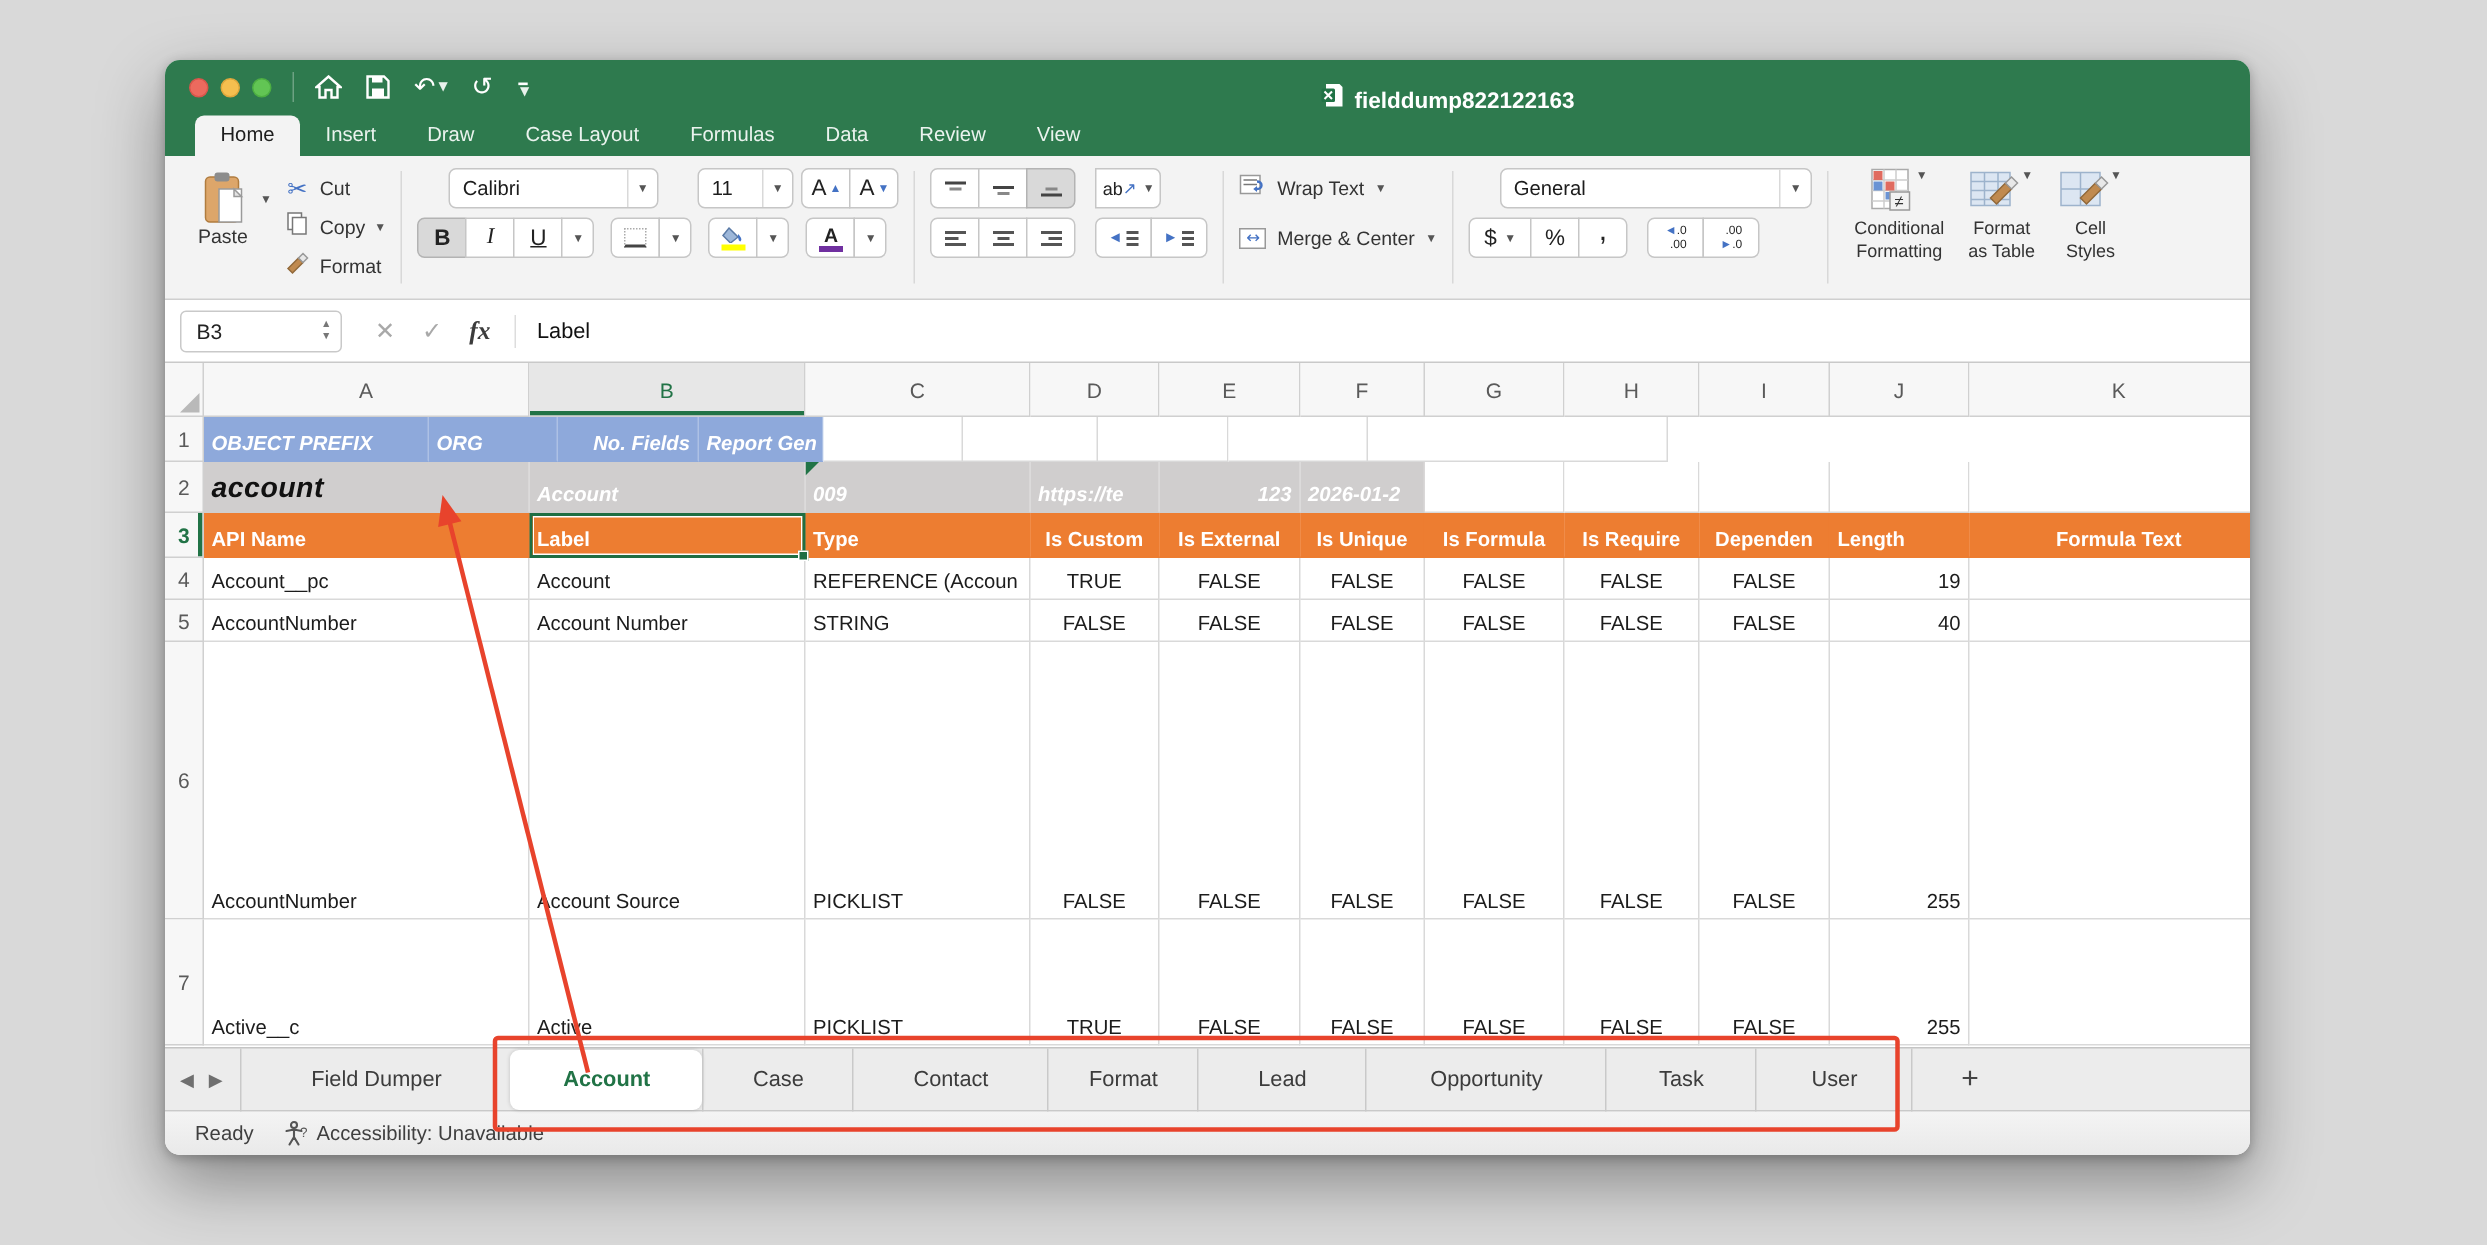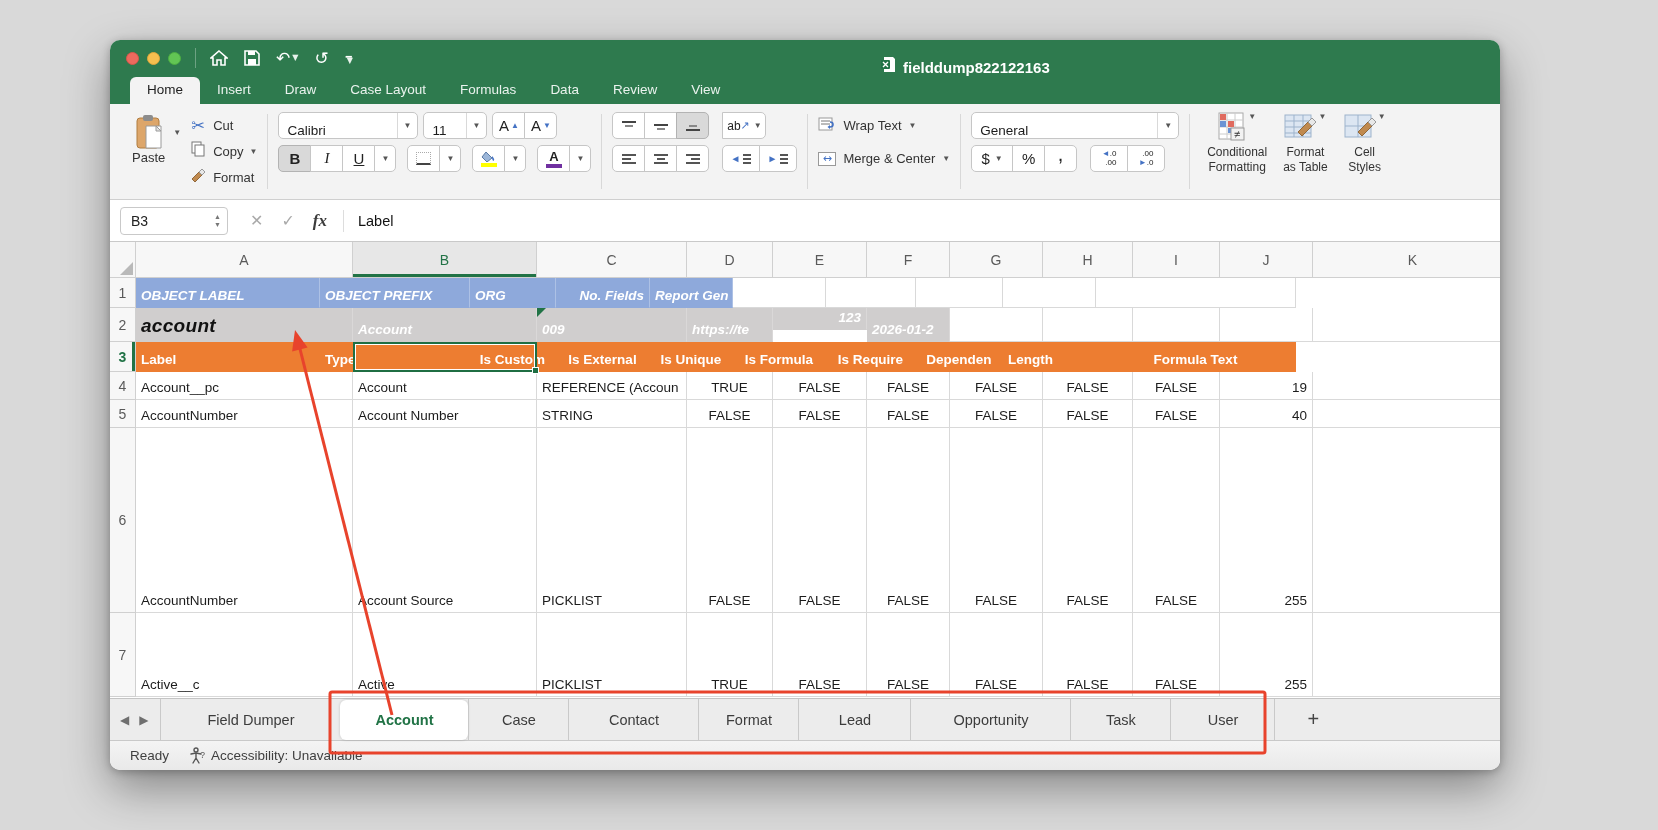--- a/index.html
+++ b/index.html
@@ -42,21 +42,21 @@
   .lbl{ font-size:13px; color:#333; }
 
   .paste-block{ display:flex; flex-direction:column; align-items:center; margin-right:4px; }
   .paste-btn{ display:flex; flex-direction:column; align-items:center; padding:2px 4px; }
   .cl-rows{ display:flex; flex-direction:column; gap:6px; margin-left:8px; margin-top:3px;}
   .cl-row{ display:flex; align-items:center; gap:6px; height:20px;}
   .cl-row .icon{ width:18px; text-align:center; }
 
   .font-grid{ display:flex; flex-direction:column; gap:6px; }
   .row-h{ display:flex; align-items:center; gap:5px; }
-  .combo{ height:27px; background:#fff; border:1px solid #c6c6c6; border-radius:5px; display:flex; align-items:flex-end; }
+  .combo{ height:27px; background:#fff; border:1px solid #c6c6c6; border-radius:5px; display:flex; align-items:center;margin-left:21px; }
   .combo .val{ padding:0 8px; font-size:13.5px; color:#1c1c1c; }
   .combo .dd{ border-left:1px solid #d9d9d9; padding:0 6px; height:100%; display:flex; align-items:center;}
   .sq{ width:33px; height:27px; font-size:15px; }
   .grp{ display:flex; }
   .grp .btn{ border-radius:0; margin-left:-1px;}
   .grp .btn:first-child{ border-radius:5px 0 0 5px; margin-left:0;}
   .grp .btn:last-child{ border-radius:0 5px 5px 0;}
   .fx-b{ font-weight:bold; }
   .fx-i{ font-style:italic; font-family:"Liberation Serif",serif; }
   .fx-u{ text-decoration:underline; }
@@ -493,23 +493,20 @@
         <div class="ghc" style="width: 94px; height: 36px;">E</div>
         <div class="ghc" style="width: 83px; height: 36px;">F</div>
         <div class="ghc" style="width: 93px; height: 36px;">G</div>
         <div class="ghc" style="width: 90px; height: 36px;">H</div>
         <div class="ghc" style="width: 87px; height: 36px;">I</div>
         <div class="ghc" style="width: 93px; height: 36px;">J</div>
         <div class="ghc" style="width: 200px; height: 36px;">K</div>
       </div>
       <div class="grow r1">
         <div class="grh" style="width: 26px; height: 30px;">1</div>
-        <div class="cell al" style="width: 184px; height: 30px;">
-          <span>OBJECT LABEL</span>
-        </div>
         <div class="cell al" style="width: 150px; height: 30px;">
           <span>OBJECT PREFIX</span>
         </div>
         <div class="cell al" style="width: 86px; height: 30px;">
           <span>ORG</span>
         </div>
         <div class="cell ar" style="width: 94px; height: 30px;">
           <span>No. Fields</span>
         </div>
         <div class="cell al" style="width: 83px; height: 30px;">
@@ -539,21 +536,21 @@
         <div class="cell al" style="width: 184px; height: 34px;">
           <span>Account</span>
         </div>
         <div class="cell al" style="width: 150px; height: 34px;">
           <span>009</span>
           <span class="tri-green"></span>
         </div>
         <div class="cell al" style="width: 86px; height: 34px;">
           <span>https://te</span>
         </div>
-        <div class="cell ar" style="width: 94px; height: 22px;">
+        <div class="cell ar" style="width: 94px; height: 34px;">
           <span>123</span>
         </div>
         <div class="cell al" style="width: 83px; height: 34px;">
           <span>2026-01-2</span>
         </div>
         <div class="cell al plain" style="width: 93px; height: 34px;">
           <span></span>
         </div>
         <div class="cell al plain" style="width: 90px; height: 34px;">
           <span></span>
@@ -563,20 +560,23 @@
         </div>
         <div class="cell al plain" style="width: 93px; height: 34px;">
           <span></span>
         </div>
         <div class="cell al plain" style="width: 200px; height: 34px;">
           <span></span>
         </div>
       </div>
       <div class="grow r3">
         <div class="grh sel" style="width: 26px; height: 30px;">3</div>
+        <div class="cell al" style="width: 217px; height: 30px;">
+          <span>API Name</span>
+        </div>
         <div class="cell al" style="width: 184px; height: 30px;">
           <span>Label</span>
         </div>
         <div class="cell al" style="width: 150px; height: 30px;">
           <span>Type</span>
         </div>
         <div class="cell ac" style="width: 86px; height: 30px;">
           <span>Is Custom</span>
         </div>
         <div class="cell ac" style="width: 94px; height: 30px;">

